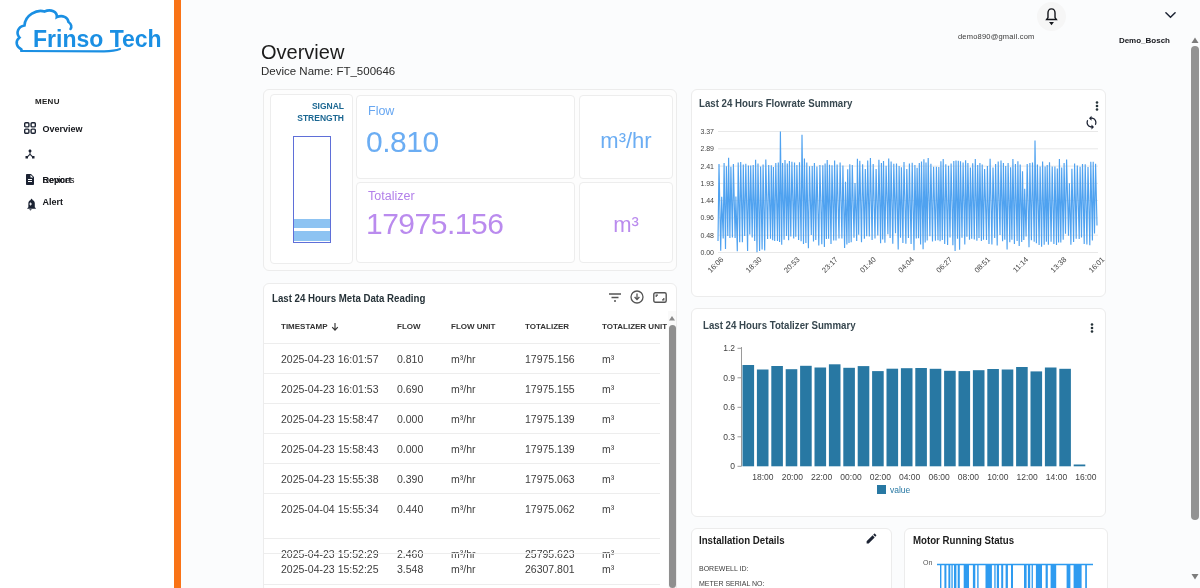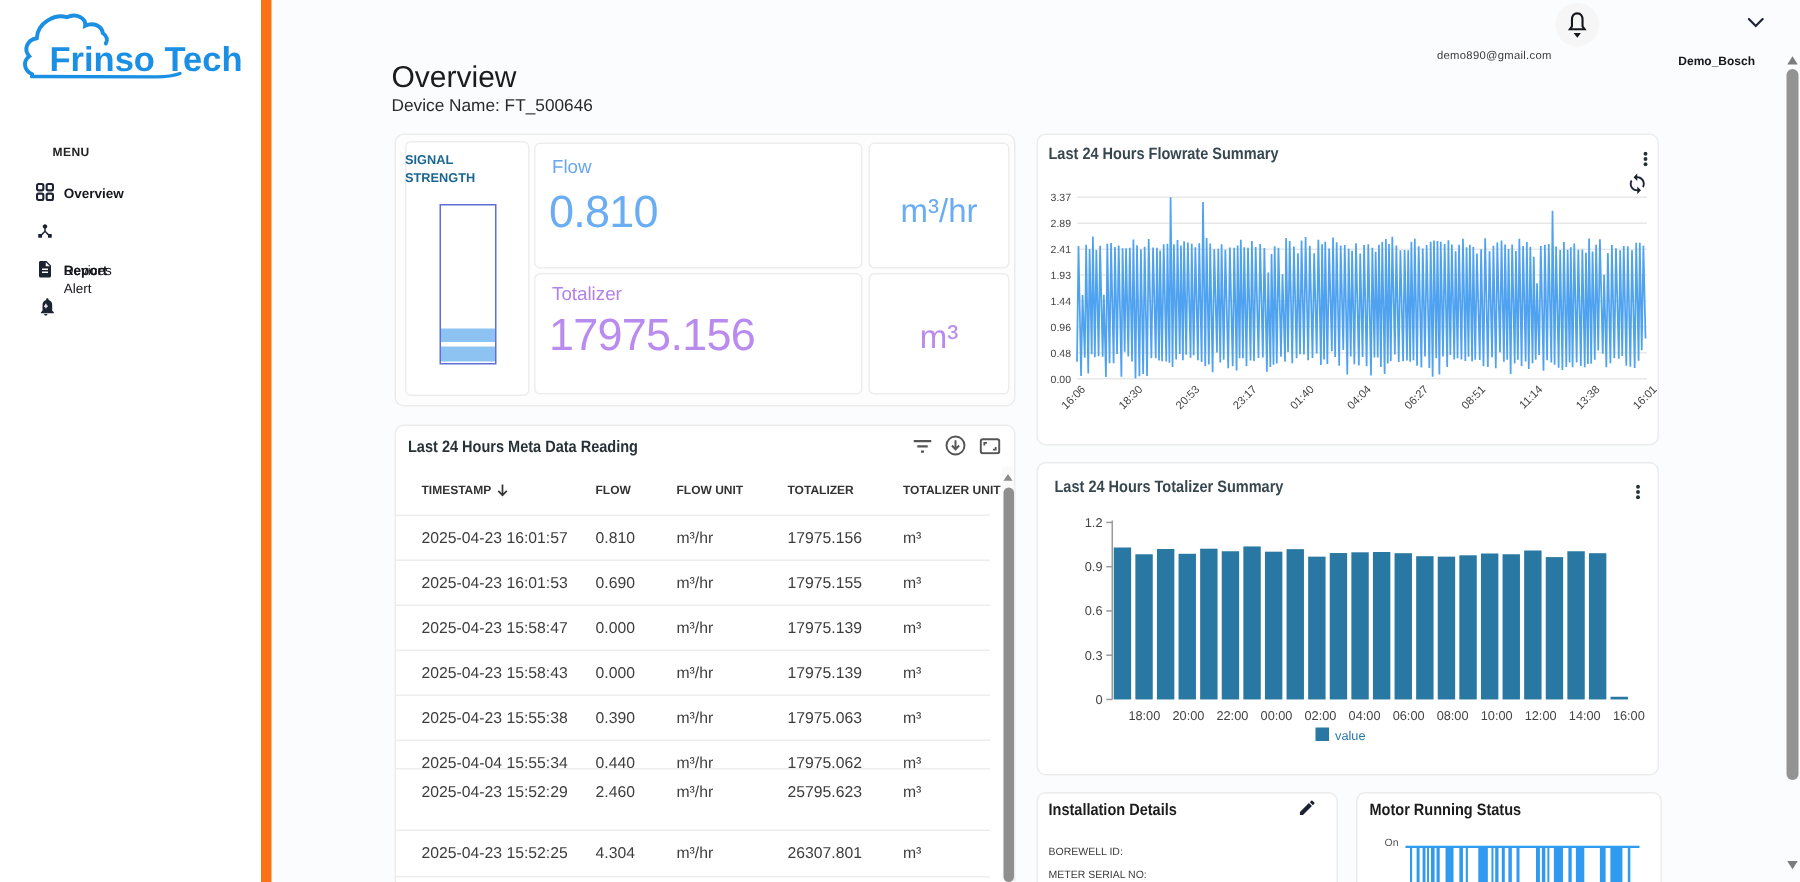--- a/index.html
+++ b/index.html
@@ -38,40 +38,40 @@
   <div class="abs" style="left:42.5px;top:149.3px;font-size:9px;font-weight:normal;color:#15171c;margin-top:26px;">Devices</div>
 
   <svg class="abs" style="left:24px;top:173px" width="12" height="13" viewBox="0 0 24 26">
     <path fill="#1c2333" d="M14 2H6C4.9 2 4 2.9 4 4v18c0 1.1.9 2 2 2h12c1.1 0 2-.9 2-2V8l-6-6zm2 16H8v-2h8v2zm0-4H8v-2h8v2zm-3-5V3.5L18.5 9H13z"></path>
   </svg>
   <div class="abs" style="left:42.5px;top:175px;font-size:9px;font-weight:bold;color:#15171c;">Report</div>
 
   <svg class="abs" style="left:24px;top:198px" width="13" height="14" viewBox="0 0 24 26">
     <path fill="#1c2333" d="M12 24c1.1 0 2-.9 2-2h-4c0 1.1.9 2 2 2zm8-6v-7c0-3.07-1.63-5.64-4.5-6.32V4c0-.83-.67-1.5-1.5-1.5s-1.5.67-1.5 1.5v.68C9.64 5.36 8 7.92 8 11v7l-2 2v1h16v-1l-2-2zm-5-5h-2v2h-1.6v-2H9.8v-1.6h1.6v-2H13v2h1.6V13z" transform="translate(0,-1)"></path>
   </svg>
-  <div class="abs" style="left:42.5px;top:187px;font-size:9px;font-weight:normal;color:#15171c;text-align:right;">Alert</div>
+  <div class="abs" style="left:42.5px;top:197px;font-size:9px;font-weight:bold;color:#15171c;text-align:right;">Alert</div>
 </div>
 
 <div class="abs" style="left:1037px;top:2px;width:29px;height:29px;border-radius:50%;background:#f6f6f6;"></div>
 <svg class="abs" style="left:1045px;top:7px" width="13" height="19" viewBox="0 0 24 34">
   <path d="M12 3 C7.5 3 5.5 6.5 5.5 10.5 L5.5 19 L3 22.5 L21 22.5 L18.5 19 L18.5 10.5 C18.5 6.5 16.5 3 12 3 Z" fill="none" stroke="#15171c" stroke-width="2.6"></path>
   <path d="M7.5 27 L16.5 27 L12 33 Z" fill="#15171c"></path>
 </svg>
 <div class="abs" style="left:970px;top:7.5px;width:200px;text-align:right;font-size:8px;font-weight:bold;color:#15171c;margin-top:28px;">Demo_Bosch</div>
 <div class="abs" style="left:958px;top:32px;width:200px;text-align:left;font-size:7.5px;color:#3a3a3a;letter-spacing:.2px;">demo890@gmail.com</div>
 <svg class="abs" style="left:1165px;top:11px" width="11" height="8" viewBox="0 0 12 8">
     <path d="M1 1.5 L6 6.5 L11 1.5" fill="none" stroke="#1c2333" stroke-width="1.6" stroke-linecap="round"></path>
   </svg>
 
 <div class="abs" style="left:261px;top:41px;font-size:20px;color:#1c1c1c;">Overview</div>
 <div class="abs" style="left:261px;top:65px;font-size:11.5px;color:#2a2a2a;">Device Name: FT_500646</div>
 
 <div class="card" style="left:263px;top:89px;width:414px;height:182px;background:#fdfdfd;"></div>
 <div class="icard" style="left:270px;top:94px;width:83px;height:170px;"></div>
-<div class="abs" style="left:270px;top:101px;width:74px;text-align:left;font-size:8.5px;font-weight:bold;color:#1b6792;line-height:11.5px;">SIGNAL<br>STRENGTH</div>
+<div class="abs" style="left:270px;top:101px;width:74px;text-align:right;font-size:8.5px;font-weight:bold;color:#1b6792;line-height:11.5px;">SIGNAL<br>STRENGTH</div>
 
 <div class="abs" style="left:293px;top:136px;width:38px;height:107px;border:1.4px solid #5f6fd8;">
   <div class="abs" style="left:0;right:0;bottom:14px;height:9px;background:#8dc3f2;"></div>
   <div class="abs" style="left:0;right:0;bottom:1px;height:10px;background:#8dc3f2;"></div>
 </div>
 <div class="icard" style="left:356px;top:95px;width:219px;height:84px;"></div>
 <div class="icard" style="left:579px;top:95px;width:94px;height:84px;"></div>
 <div class="icard" style="left:356px;top:182px;width:219px;height:81px;"></div>
 <div class="icard" style="left:579px;top:182px;width:94px;height:81px;"></div>
 <div class="abs" style="left:368px;top:104px;font-size:12.5px;color:#68a7f1;">Flow</div>
@@ -144,30 +144,30 @@
     <span style="left:261px">17975.063</span>
     <span style="left:338px">m³</span>
   </div>
 <div class="trow" style="top:493.2px">
     <span style="left:17px">2025-04-04 15:55:34</span>
     <span style="left:133px">0.440</span>
     <span style="left:187px">m³/hr</span>
     <span style="left:261px">17975.062</span>
     <span style="left:338px">m³</span>
   </div>
-<div class="trow" style="top:512px">
+<div class="trow" style="top:538px">
     <span style="left:17px">2025-04-23 15:52:29</span>
     <span style="left:133px">2.460</span>
     <span style="left:187px">m³/hr</span>
     <span style="left:261px">25795.623</span>
     <span style="left:338px">m³</span>
   </div>
 <div class="trow" style="top:553.4px">
     <span style="left:17px">2025-04-23 15:52:25</span>
-    <span style="left:133px">4.304</span>
+    <span style="left:133px">3.548</span>
     <span style="left:187px">m³/hr</span>
     <span style="left:261px">26307.801</span>
     <span style="left:338px">m³</span>
   </div>
 <div class="trow" style="top:583.5px"></div>
 
 <div class="abs" style="left:668px;top:311px;width:8px;height:277px;background:#fafafa;"></div>
 <svg class="abs" style="left:668px;top:315px" width="8" height="7" viewBox="0 0 8 7">
     <path d="M4 1 L7 5.5 L1 5.5 Z" fill="#8a8a8a"></path>
   </svg>

